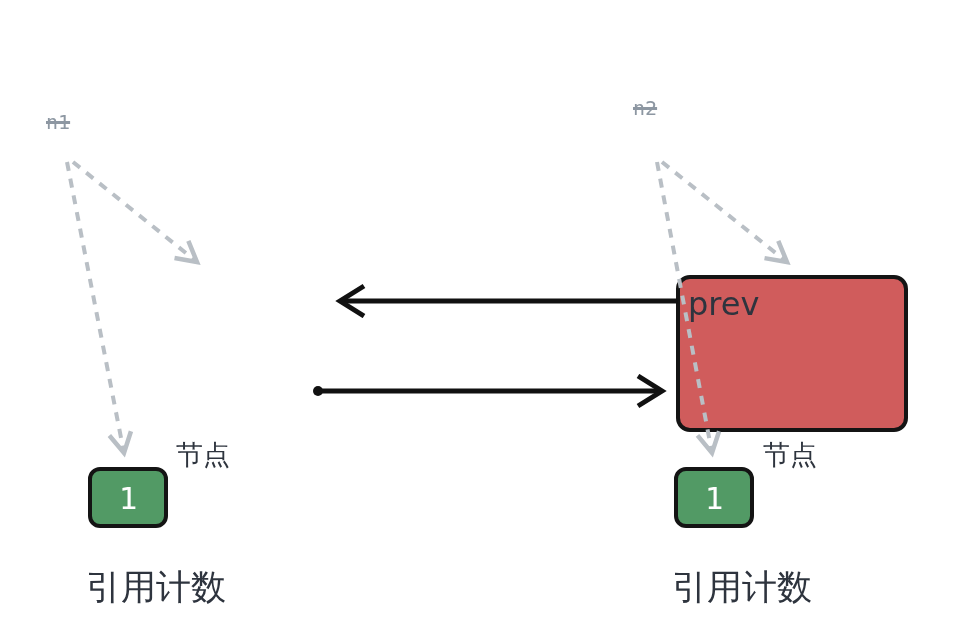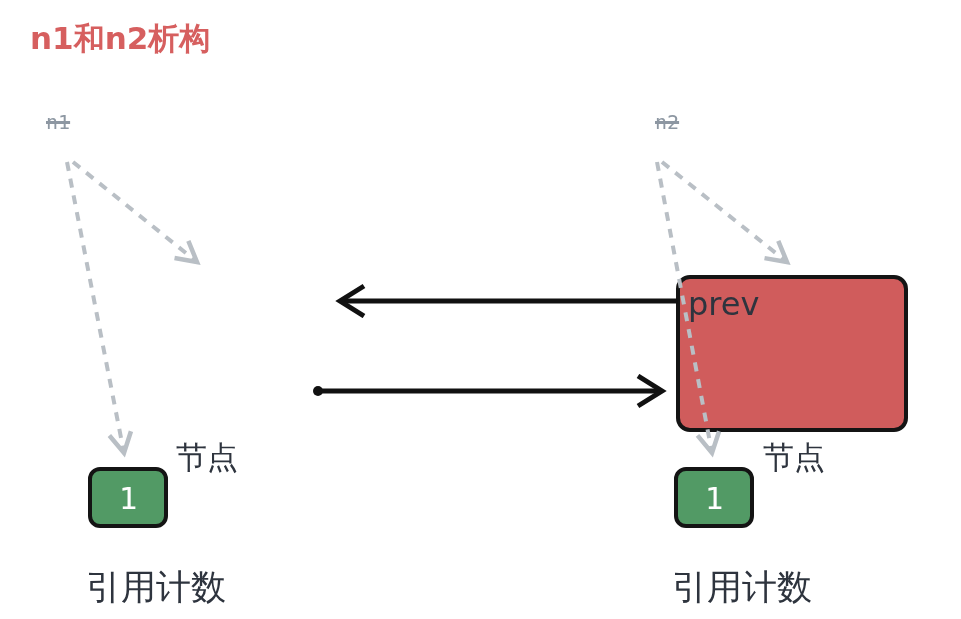--- a/index.html
+++ b/index.html
@@ -21,21 +21,21 @@
   }
   .var-label {
     position: absolute;
     font-size: 20px;
     font-family: "DejaVu Sans Mono", monospace;
     color: var(--var-gray, #8d97a2);
     text-decoration: line-through;
     text-decoration-thickness: 3px;
   }
   .var-n1 { left: 46px; top: 110px; }
-  .var-n2 { left: 633px; top: 110px; margin-left: 22px; }
+  .var-n2 { left: 633px; top: 96px; }
   .node-box {
     position: absolute;
     box-sizing: border-box;
     background: var(--node-red, #d05c5c);
     border: 4px solid var(--border-black, #141414);
     border-radius: 14px;
   }
   .node-left  { left: 88px;  top: 275px; width: 232px; height: 157px; }
   .node-right { left: 676px; top: 275px; width: 232px; height: 157px; }
   .pointer-label {
@@ -58,21 +58,21 @@
     align-items: center;
     justify-content: center;
     color: #ffffff;
     font-size: 31px;
     font-family: "DejaVu Sans Mono", monospace;
   }
   .count-left  { left: 88px;  top: 467px; }
   .count-right { left: 674px; top: 467px; }
   .node-caption {
     position: absolute;
-    font-size: 31px;
+    font-size: 27px;
     color: var(--dark-text, #2e343e);
   }
   .caption-node-left  { left: 176px; top: 437px; }
   .caption-node-right { left: 763px; top: 437px; }
   .ref-caption {
     position: absolute;
     font-size: 35px;
     color: var(--dark-text, #2e343e);
   }
   .caption-ref-left  { left: 86px;  top: 564px; }
@@ -96,21 +96,20 @@
   }
   .marker-gray  { stroke: var(--dash-gray, #b9bfc5); stroke-width: 4.5; fill: none; }
   .marker-black { stroke: var(--arrow-black, #111111); stroke-width: 5; fill: none; }
   .arrow-dot { fill: var(--arrow-black, #111111); }
 </style>
 </head>
 <body>
 
 <div class="diagram">
 
-  <div class="title">n1和n2析构</div>
 
   <div class="var-label var-n1">n1</div>
   <div class="var-label var-n2">n2</div>
 
 
   <div class="node-box node-right">
     <div class="pointer-label label-prev">prev</div>
   </div>
 
   <div class="count-box count-left">

